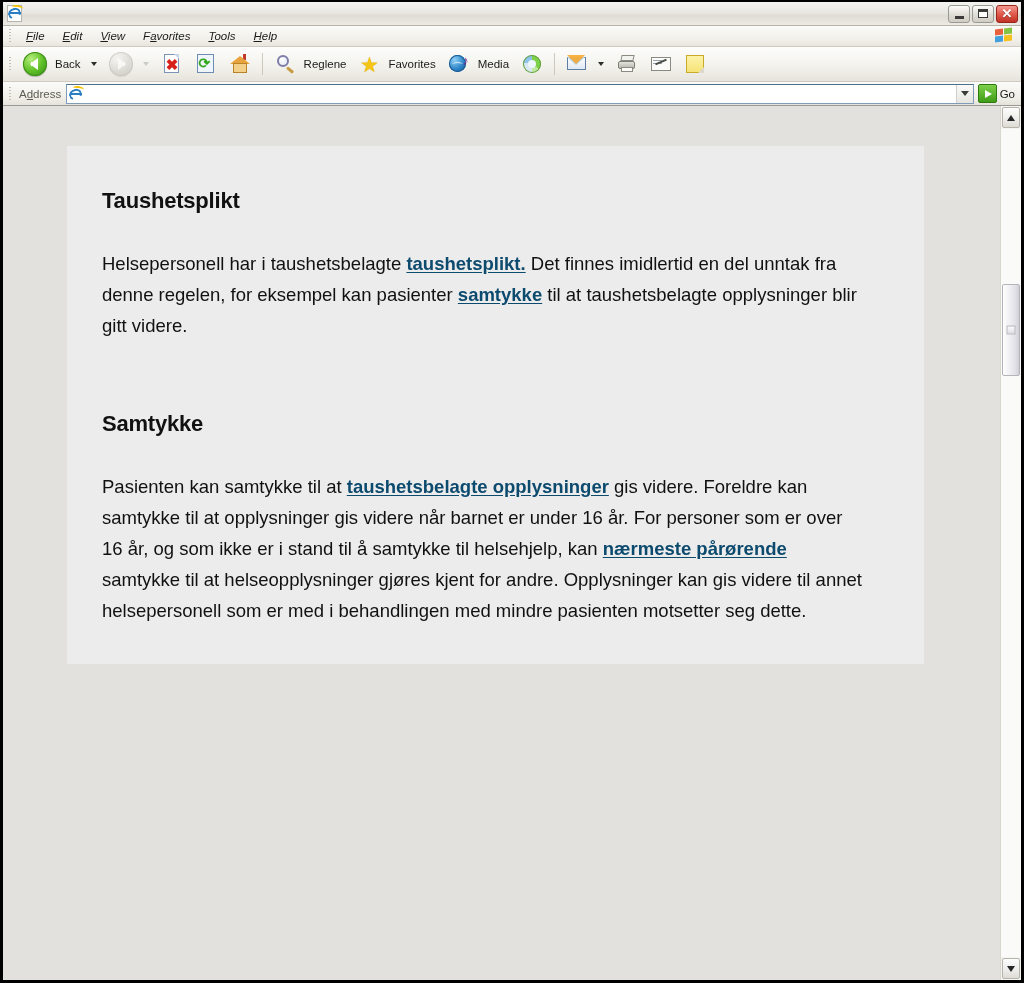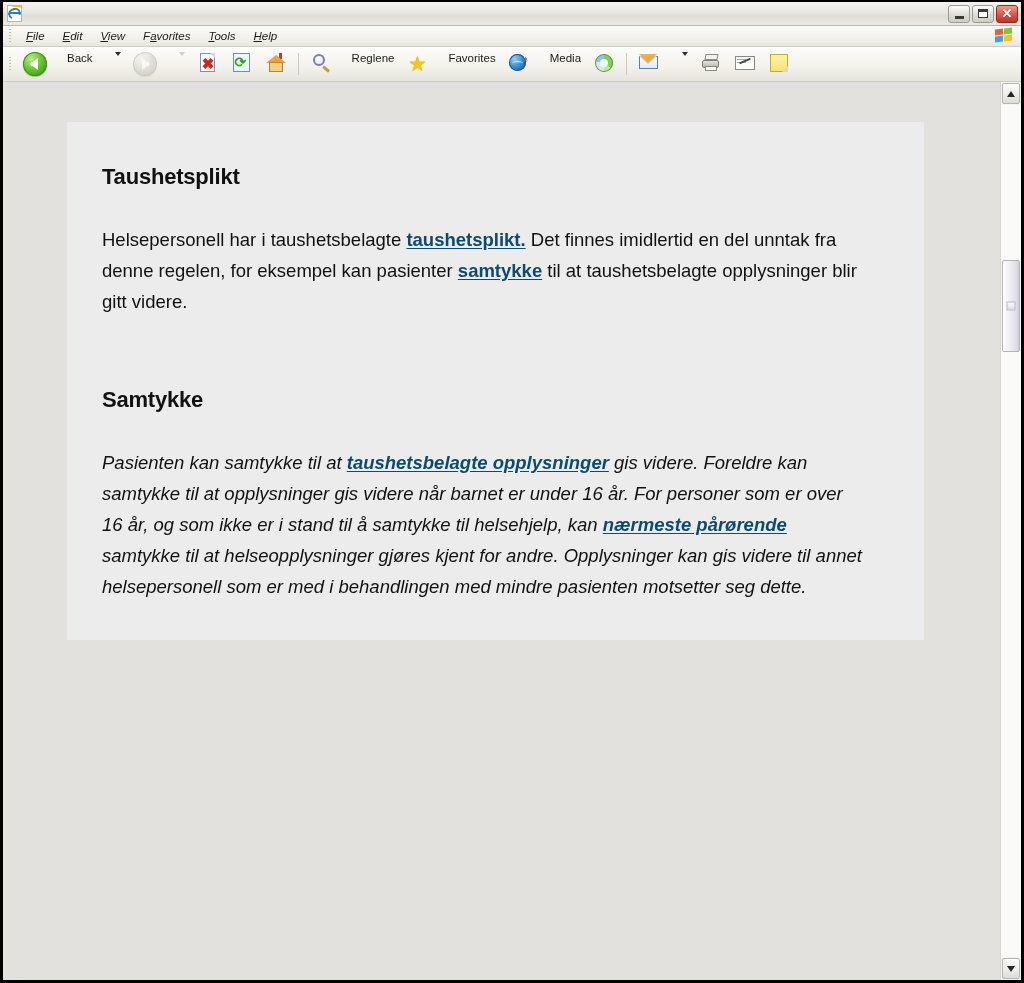--- a/index.html
+++ b/index.html
@@ -131,21 +131,21 @@
   .toolbar {
     height: 35px;
     background: linear-gradient(to bottom, #fdfdfc, #f2f1eb 60%, #e6e4dc);
     display: flex;
     align-items: center;
     border-bottom: 1px solid #cfcbc0;
     position: relative;
     flex: 0 0 auto;
   }
   .tb-btn {
-    display: flex; align-items: flex-start; gap: 20px;
+    display: flex; align-items: center; gap: 8px;
     padding: 2px 5px;
     height: 30px;
     cursor: default;
     border: 1px solid transparent;
     border-radius: 3px;
   }
   .tb-btn.disabled { opacity: .45; }
   .tb-label { font-size: 11.5px; color: #1b1b18; white-space: nowrap; }
   .tb-sep {
     width: 1px; height: 22px;
@@ -479,21 +479,21 @@
     margin: 0 0 34px 0;
     letter-spacing: -0.2px;
   }
   .page-card h1.second { margin-top: 70px; }
   .page-card p {
     font-size: 18.5px;
     line-height: 31px;
     color: #111;
     margin: 0 0 26px 0;
   }
-  .page-card p.last { margin-bottom: 0; font-style: italic; }
+  .page-card p.last { margin-bottom: 0; }
   .page-card a {
     color: #0c4a6e;
     font-weight: bold;
     text-decoration: underline;
     text-underline-offset: 2px;
     cursor: pointer;
   }
 
   
   .vscroll {
@@ -722,20 +722,41 @@
       </span>
     </div>
 
     <div class="tb-btn">
       <span class="ico">
           <span class="ynote"></span>
         </span>
     </div>
   </div>
 
+  <div class="addressbar">
+    <div class="gripper"></div>
+    <div class="addr-label">A<u>d</u>dress</div>
+    <div class="addr-field">
+      <span class="addr-ie-icon">
+        <span class="ielogo" style="left:1px;top:2px;">
+          <span class="e-ring"></span>
+            <span class="e-bar"></span>
+            <span class="e-swoosh"></span>
+        </span>
+      </span>
+      <input class="addr-input" type="text" value="" style="">
+      <span class="addr-drop">
+        <span class="chev-down"></span>
+      </span>
+    </div>
+    <div class="go-btn">
+      <span class="go-arrow"></span>
+      <span class="go-label">Go</span>
+    </div>
+  </div>
 
   <div class="content-region">
 
     <div class="viewport">
       <div class="page-card">
 
         <h1>Taushetsplikt</h1>
 
         <p><span>Helsepersonell har i taushetsbelagte </span><a>taushetsplikt.</a><span> Det finnes imidlertid en del unntak fra denne regelen, for eksempel kan pasienter </span><a>samtykke</a><span> til at taushetsbelagte opplysninger blir gitt videre.</span></p>
 

